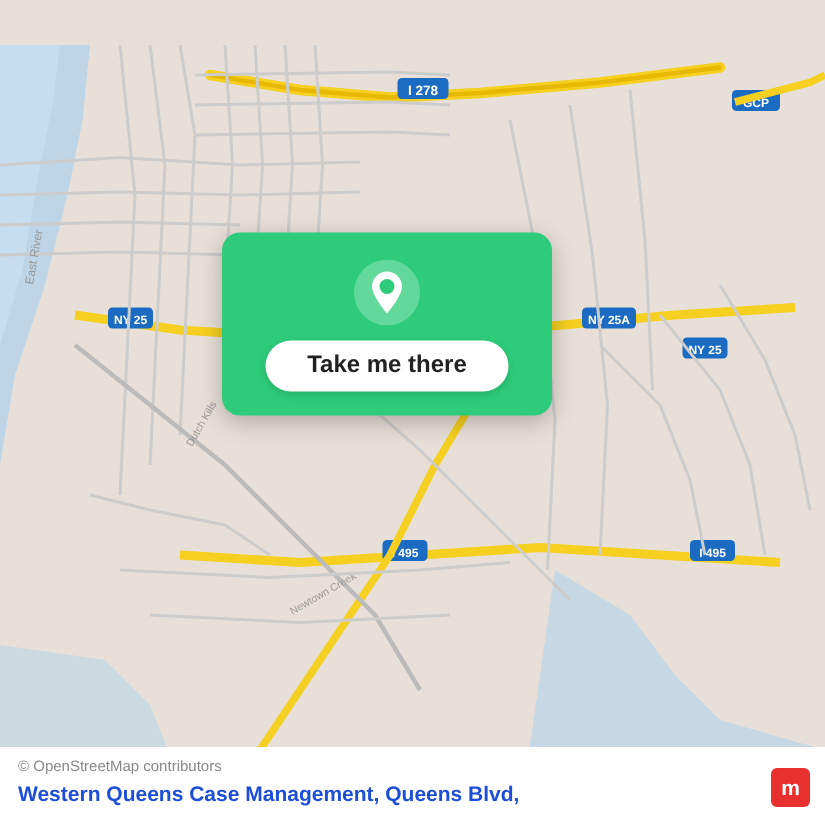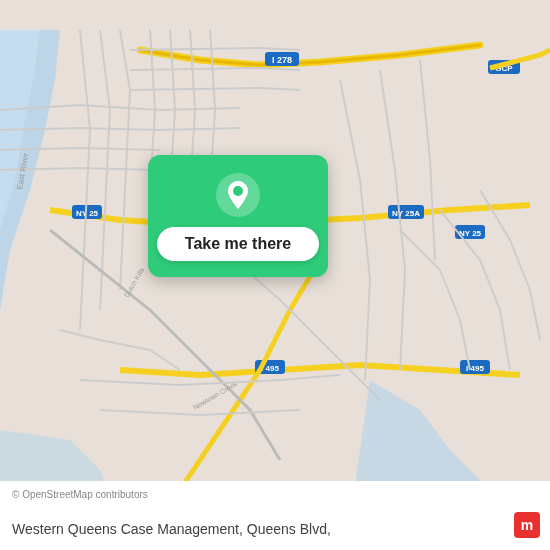--- a/index.html
+++ b/index.html
@@ -25,21 +25,21 @@
       top: 0; left: 0;
       width: 100%;
       height: 100%;
     }
 
     
     .location-card {
       position: absolute;
       top: 155px;
       left: 148px;
-      width: 180px;
+      width: 220px;
       background: #2ecc7a;
       border-radius: 12px;
       display: flex;
       flex-direction: column;
       align-items: center;
       padding: 18px 20px 16px;
       box-shadow: 0 4px 16px rgba(0,0,0,0.25);
     }
 
     .pin-icon {
@@ -65,27 +65,27 @@
     .bottom-bar {
       position: absolute;
       bottom: 0; left: 0; right: 0;
       background: white;
       padding: 8px 12px 10px;
     }
 
     .copyright {
       font-size: 10px;
       color: #888;
-      margin-bottom: 20px;
+      margin-bottom: 3px;
     }
 
     .location-name {
       font-size: 14px;
-      color: #404040;
-      font-weight: 400;
+      color: #1d4ed8;
+      font-weight: 700;
       line-height: 1.4;
     }
 
     
     .moovit-logo {
       position: absolute;
       bottom: 12px;
       right: 10px;
       display: flex;
       align-items: center;

